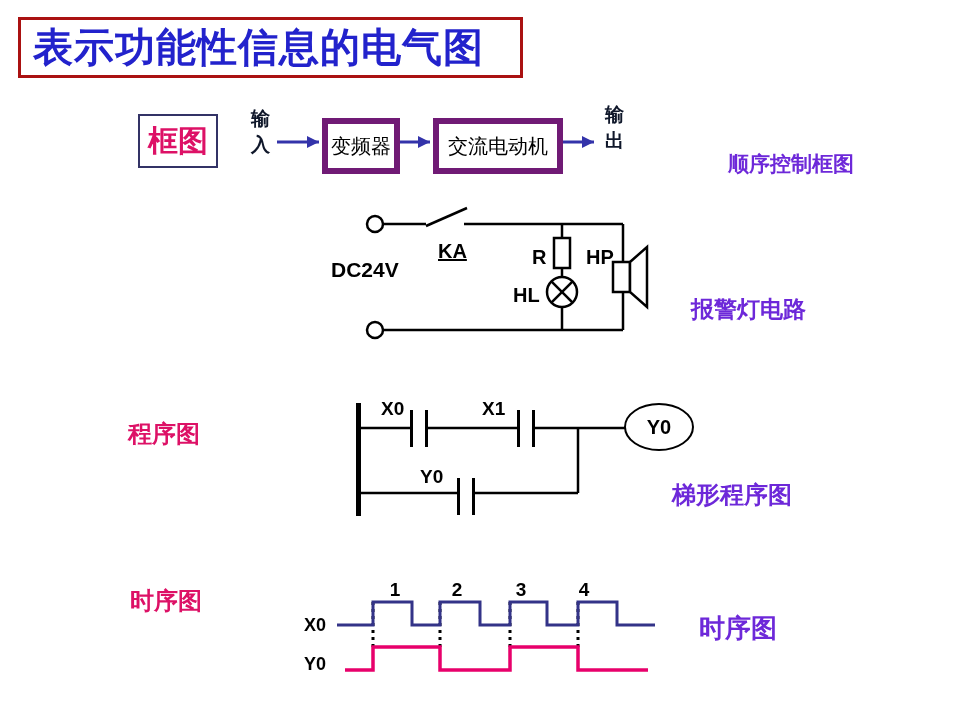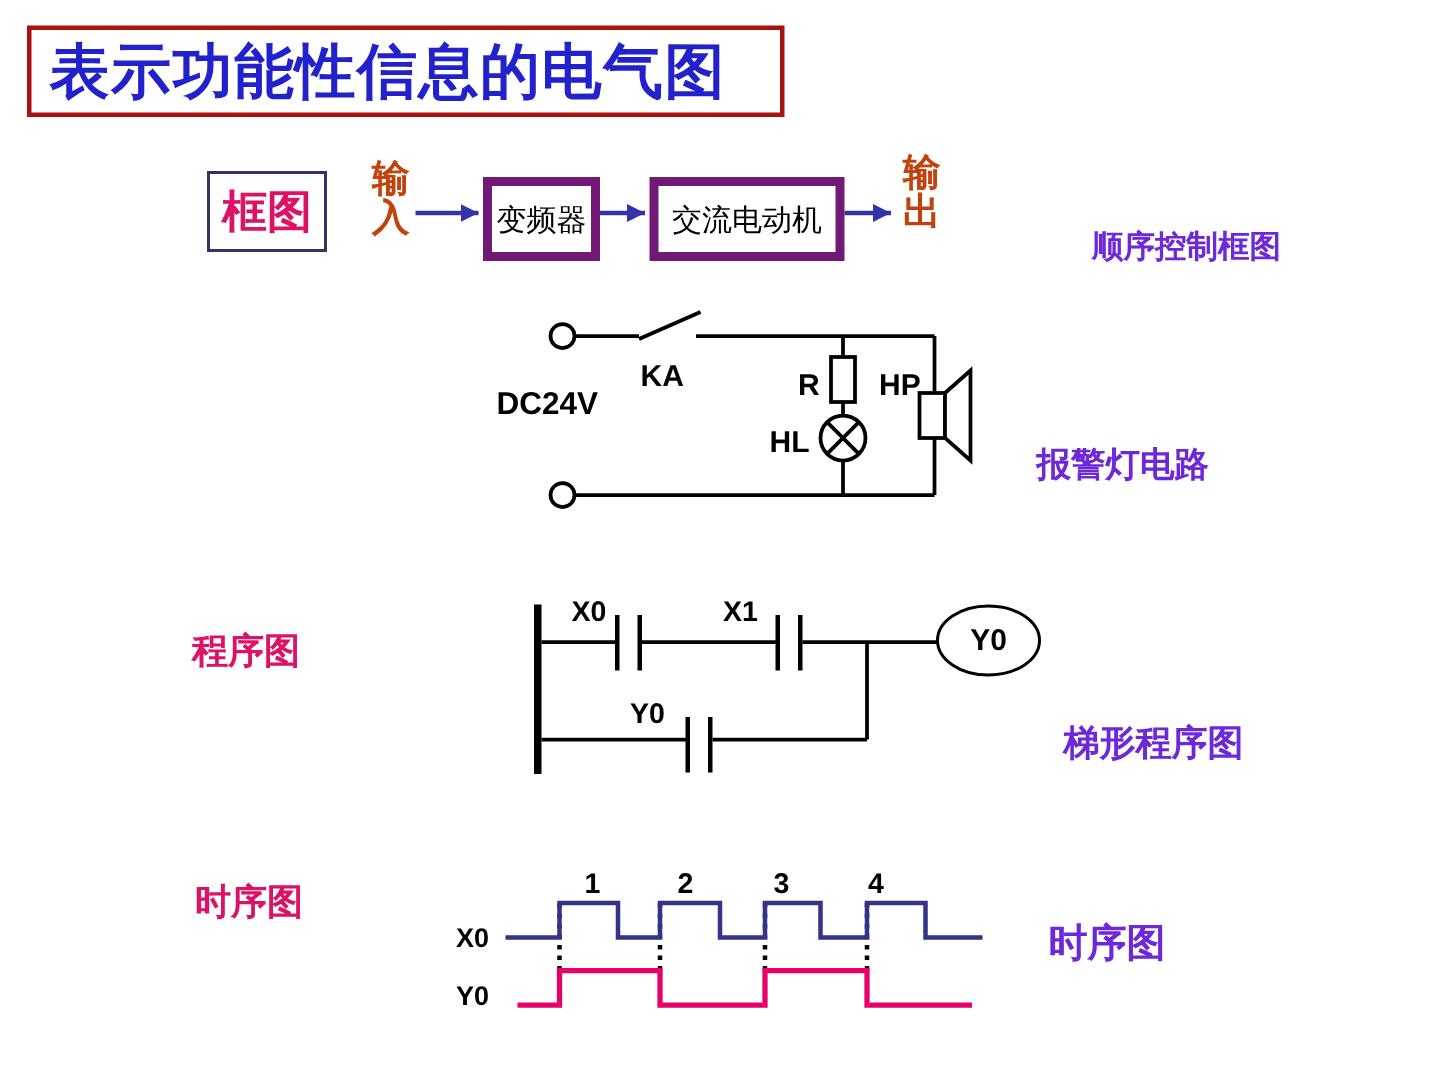--- a/index.html
+++ b/index.html
@@ -19,21 +19,21 @@
   .rowlabel-box {
     position:absolute; border:2px solid #333366; display:flex;
     align-items:center; justify-content:center;
   }
   .rowlabel-text, .rowlabel-plain {
     color:#dd1166; font-weight:bold; font-size:30px;
     font-family:"Liberation Serif", serif; white-space:nowrap;
   }
   .rowlabel-plain { position:absolute; font-size:24px; }
   .vert-label {
-    position:absolute; width:27px; font-size:25px; font-weight:bold; color:#c2410c;
+    position:absolute; width:27px; font-size:19px; font-weight:bold; color:#0f172a;
     line-height:26px; word-break:break-all; text-align:center;
   }
   .blockbox {
     position:absolute; border:6px solid #701a75; background:#fff;
     display:flex; align-items:center; justify-content:center;
     font-size:20px; color:#000; font-family:"Liberation Serif", serif; white-space:nowrap;
   }
   .caption {
     position:absolute; color:#6d28d9; font-weight:bold; white-space:nowrap;
   }
@@ -107,21 +107,21 @@
 
     <line x1="623" y1="34" x2="623" y2="72" stroke="#000" stroke-width="2.5"></line>
     <rect x="613" y="72" width="17" height="30" fill="#fff" stroke="#000" stroke-width="2.5"></rect>
     <polygon points="630,72 647,57 647,117 630,102" fill="#fff" stroke="#000" stroke-width="2.5"></polygon>
     <line x1="623" y1="102" x2="623" y2="140" stroke="#000" stroke-width="2.5"></line>
 
     <line x1="383" y1="140" x2="623" y2="140" stroke="#000" stroke-width="2.5"></line>
   </svg>
 
   <div class="circ-label" style="left:331px; top:258px; font-size:21px;">DC24V</div>
-  <div class="circ-label" style="left:427px; top:240px;">KA</div>
+  <div class="circ-label" style="left:438px; top:240px;text-decoration:underline;">KA</div>
   <div class="circ-label" style="left:532px; top:246px;">R</div>
   <div class="circ-label" style="left:513px; top:284px;">HL</div>
   <div class="circ-label" style="left:586px; top:246px;">HP</div>
 
   <div class="caption" style="left:691px; top:294px; font-size:23px;">报警灯电路</div>
 
   <div class="rowlabel-plain" style="left:128px; top:418px;">程序图</div>
 
   <svg class="abs" style="left:0; top:390px;" width="960" height="135">
 
@@ -143,21 +143,21 @@
     <line x1="458.5" y1="88" x2="458.5" y2="125" stroke="#000" stroke-width="3"></line>
     <line x1="473.5" y1="88" x2="473.5" y2="125" stroke="#000" stroke-width="3"></line>
     <line x1="475" y1="103" x2="578" y2="103" stroke="#000" stroke-width="2.5"></line>
   </svg>
 
   <div class="circ-label" style="left:381px; top:398px; font-size:19px;">X0</div>
   <div class="circ-label" style="left:482px; top:398px; font-size:19px;">X1</div>
   <div class="circ-label" style="left:420px; top:466px; font-size:19px;">Y0</div>
   <div class="circ-label" style="left:641px; top:416px; width:36px; text-align:center;">Y0</div>
 
-  <div class="caption" style="left:672px; top:479px; font-size:24px;margin-left:37px;">梯形程序图</div>
+  <div class="caption" style="left:672px; top:479px; font-size:24px;">梯形程序图</div>
 
   <div class="rowlabel-plain" style="left:130px; top:585px;">时序图</div>
 
   <svg class="abs" style="left:0; top:575px;" width="960" height="110">
 
     <line x1="373" y1="27" x2="373" y2="72" stroke="#000" stroke-width="3" stroke-dasharray="3,4"></line>
     <line x1="440" y1="27" x2="440" y2="72" stroke="#000" stroke-width="3" stroke-dasharray="3,4"></line>
     <line x1="510" y1="27" x2="510" y2="72" stroke="#000" stroke-width="3" stroke-dasharray="3,4"></line>
     <line x1="578" y1="27" x2="578" y2="72" stroke="#000" stroke-width="3" stroke-dasharray="3,4"></line>
 

